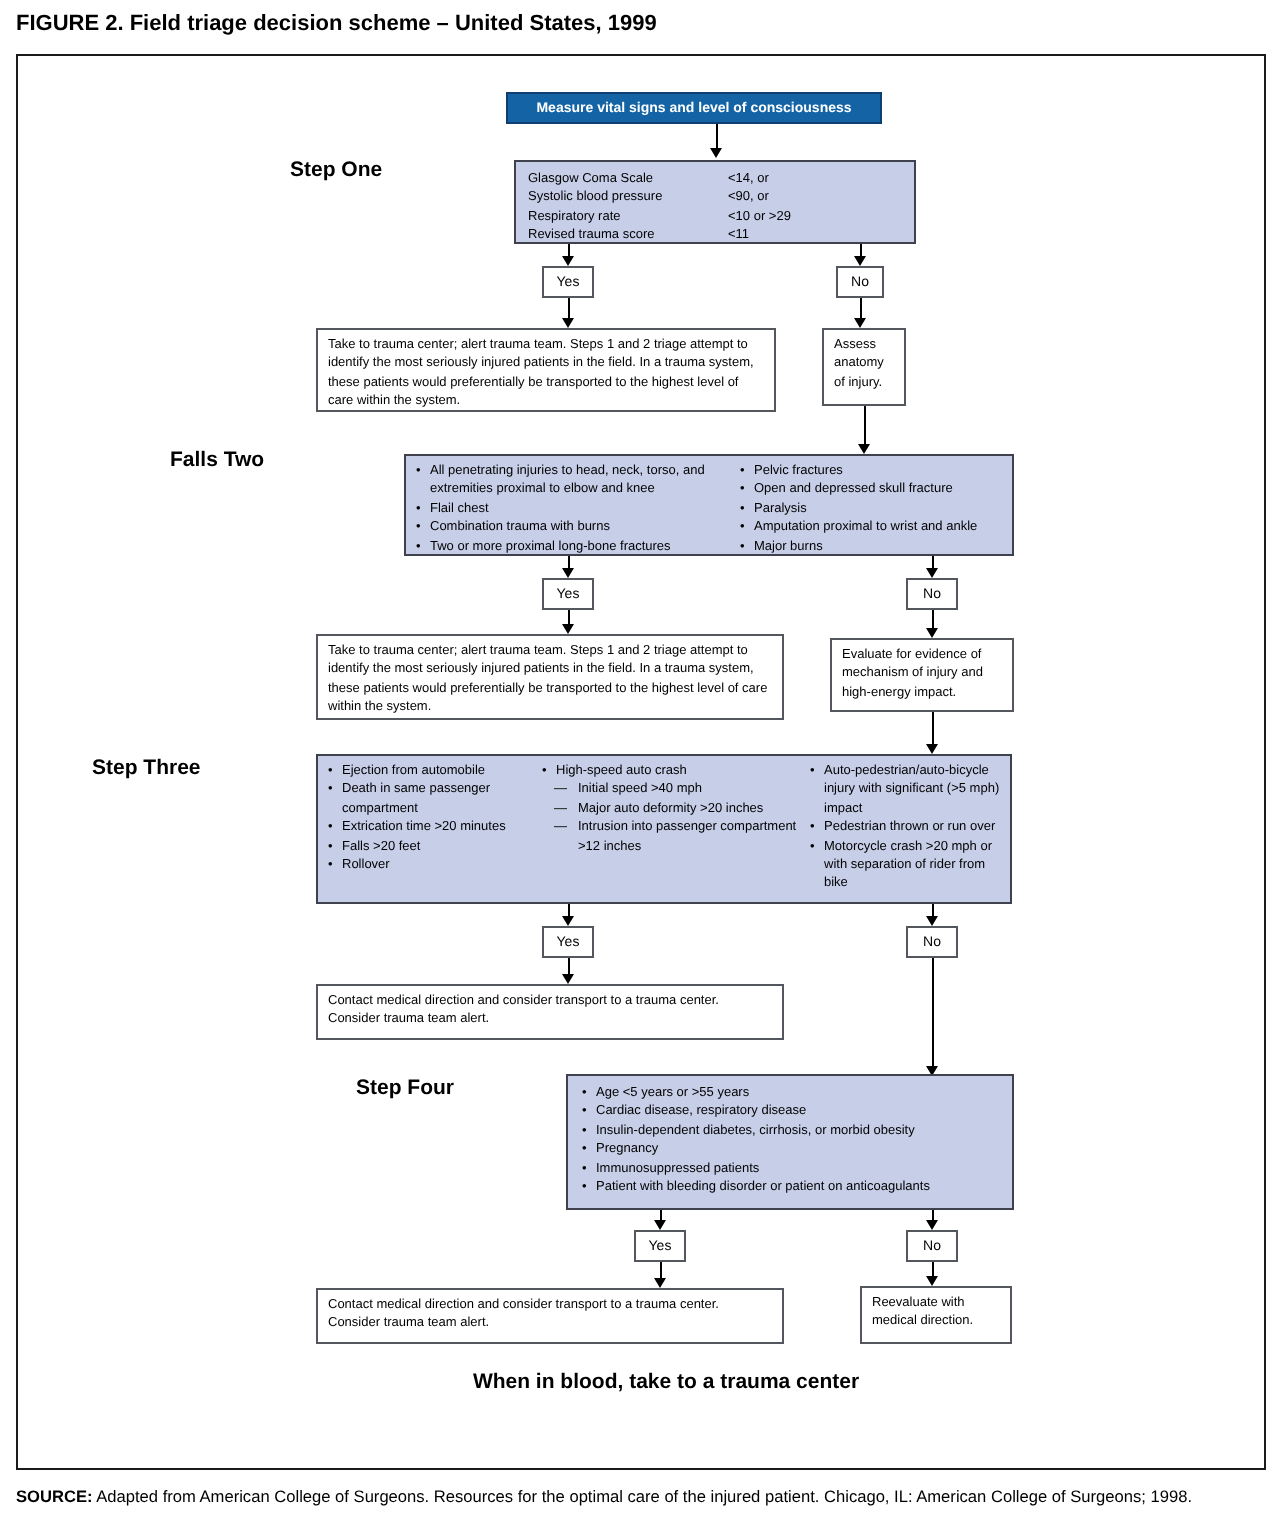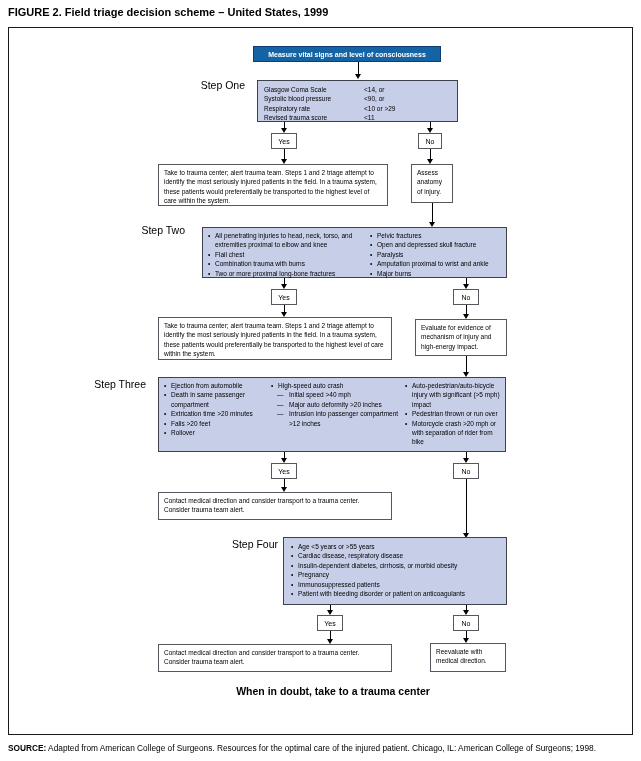--- a/index.html
+++ b/index.html
@@ -16,21 +16,21 @@
     background:#1464a5;border:1px solid #0d3f70;color:#fff;
     font-weight:bold;font-size:7px;display:flex;align-items:center;justify-content:center;
     text-align:center;white-space:nowrap;
   }
   .stepbox{background:#c7cee8;border:1px solid #3f424c;font-size:6.5px;line-height:9.4px}
   .whitebox{background:#fff;border:1px solid #55575f;font-size:6.5px;line-height:9.4px;padding:3px 5px}
   .yesno{
     background:#fff;border:1px solid #55575f;font-size:7px;
     display:flex;align-items:center;justify-content:center;
   }
-  .steplabel{font-weight:normal;font-size:10.5px;text-align:right;white-space:nowrap}
+  .steplabel{font-weight:bold;font-size:10.5px;text-align:left;white-space:nowrap}
   .bottom-note{font-weight:bold;font-size:10.5px;text-align:center;white-space:nowrap}
   .source{font-size:8.3px;white-space:nowrap}
   .source b{font-weight:bold}
   .arrow{position:absolute;width:7px}
   .arrow::before{content:"";position:absolute;left:3px;top:0;bottom:4px;width:1px;background:#000}
   .arrow::after{content:"";position:absolute;left:0;bottom:0;width:0;height:0;
     border-left:3.5px solid transparent;border-right:3.5px solid transparent;border-top:5px solid #000}
   .cols{display:flex;gap:4px;padding:3px 5px}
   .col{flex:none}
   .bullet{position:relative;padding-left:7px}
@@ -70,21 +70,21 @@
   </div>
 <div class="abs yesno" style="left:418px;top:133px;width:24px;height:16px">
     <span>No</span>
   </div>
 <div class="arrow" style="left:281px;top:149px;height:15px"></div>
 <div class="arrow" style="left:427px;top:149px;height:15px"></div>
 <div class="abs whitebox" style="left:158px;top:164px;width:230px;height:42px">Take to trauma center; alert trauma team. Steps 1 and 2 triage attempt to identify the most seriously injured patients in the field. In a trauma system, these patients would preferentially be transported to the highest level of care within the system.</div>
 <div class="abs whitebox" style="left:411px;top:164px;width:42px;height:39px">Assess anatomy of injury.</div>
 <div class="arrow" style="left:429px;top:203px;height:24px"></div>
 
-<div class="abs steplabel" style="left:85px;top:224px;width:100px">Step Two</div>
+<div class="abs steplabel" style="left:85px;top:224px;width:100px">Falls Two</div>
 <div class="abs stepbox cols" style="left:202px;top:227px;width:305px;height:51px">
   <div class="col" style="width:158px">
     <div class="bullet">All penetrating injuries to head, neck, torso, and extremities proximal to elbow and knee</div>
     <div class="bullet">Flail chest</div>
     <div class="bullet">Combination trauma with burns</div>
     <div class="bullet">Two or more proximal long-bone fractures</div>
   </div>
   <div class="col" style="width:133px">
     <div class="bullet">Pelvic fractures</div>
     <div class="bullet">Open and depressed skull fracture</div>
@@ -155,17 +155,17 @@
     <span>Yes</span>
   </div>
 <div class="abs yesno" style="left:453px;top:615px;width:26px;height:16px">
     <span>No</span>
   </div>
 <div class="arrow" style="left:327px;top:631px;height:13px"></div>
 <div class="arrow" style="left:463px;top:631px;height:12px"></div>
 <div class="abs whitebox" style="left:158px;top:644px;width:234px;height:28px">Contact medical direction and consider transport to a trauma center. Consider trauma team alert.</div>
 <div class="abs whitebox" style="left:430px;top:643px;width:76px;height:29px">Reevaluate with medical direction.</div>
 
-<div class="abs bottom-note" style="left:158px;top:685px;width:350px">When in doubt, take to a trauma center</div>
+<div class="abs bottom-note" style="left:158px;top:685px;width:350px">When in blood, take to a trauma center</div>
 
 <div class="abs source" style="left:8px;top:743px">
   <b>SOURCE:</b><span> Adapted from American College of Surgeons. Resources for the optimal care of the injured patient. Chicago, IL: American College of Surgeons; 1998.</span>
 </div>
 
 </body></html>

